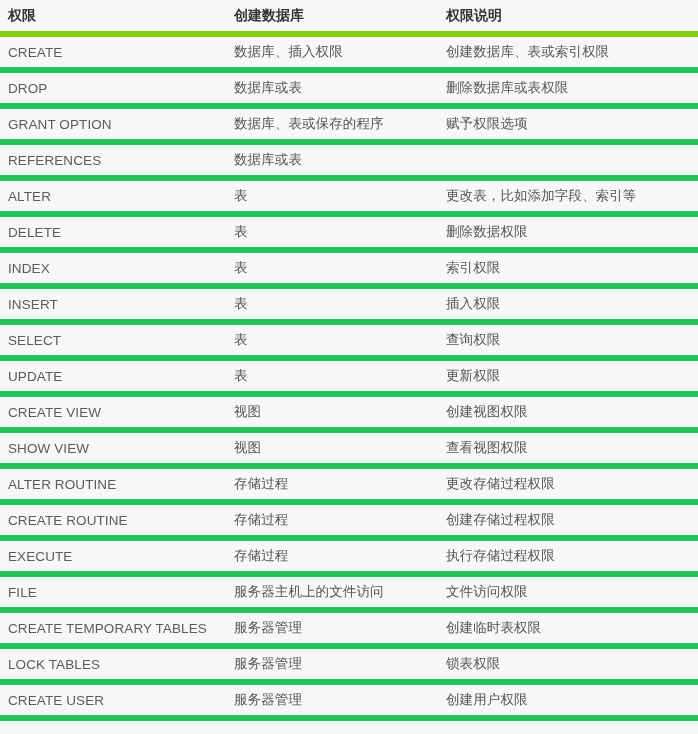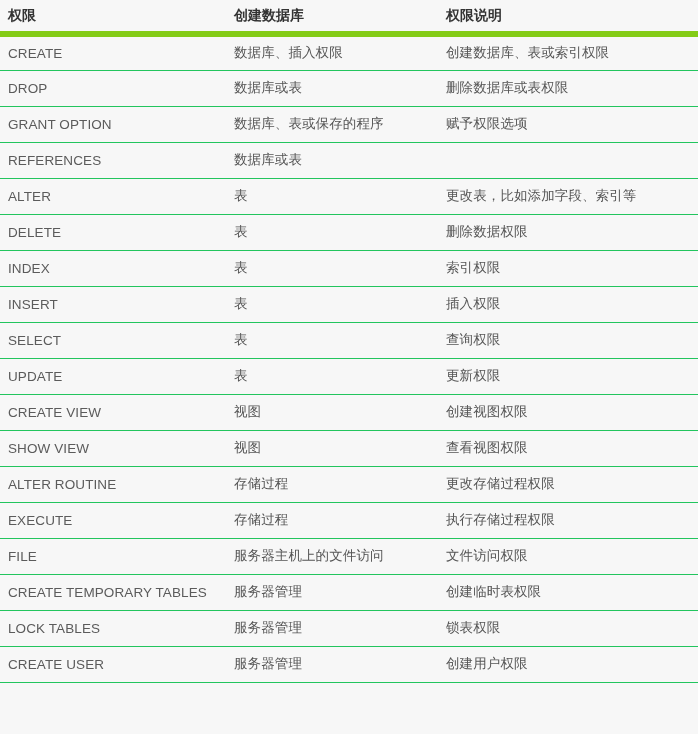--- a/index.html
+++ b/index.html
@@ -45,21 +45,21 @@
   .privileges-table tbody td {
     height: 36px;
     padding: 0 8px 0 8px;
     margin: 0;
     text-align: left;
     vertical-align: middle;
     font-size: 13.5px;
     font-weight: normal;
     color: #5b5b5b;
     background: #f7f7f7;
-    border-bottom: 1px solid #22c55e;
+    border-bottom: 6px solid #22c55e;
     white-space: nowrap;
     box-sizing: border-box;
     letter-spacing: 0.1px;
   }
 
   .privileges-table tbody tr:first-child td {
     height: 36px;
   }
 
   .privileges-table tbody td.cell-privilege {
@@ -148,20 +148,25 @@
         <td class="cell-privilege">SHOW VIEW</td>
         <td class="cell-level">视图</td>
         <td class="cell-desc">查看视图权限</td>
       </tr>
       <tr>
         <td class="cell-privilege">ALTER ROUTINE</td>
         <td class="cell-level">存储过程</td>
         <td class="cell-desc">更改存储过程权限</td>
       </tr>
       <tr>
+        <td class="cell-privilege">CREATE ROUTINE</td>
+        <td class="cell-level">存储过程</td>
+        <td class="cell-desc">创建存储过程权限</td>
+      </tr>
+      <tr>
         <td class="cell-privilege">EXECUTE</td>
         <td class="cell-level">存储过程</td>
         <td class="cell-desc">执行存储过程权限</td>
       </tr>
       <tr>
         <td class="cell-privilege">FILE</td>
         <td class="cell-level">服务器主机上的文件访问</td>
         <td class="cell-desc">文件访问权限</td>
       </tr>
       <tr>

